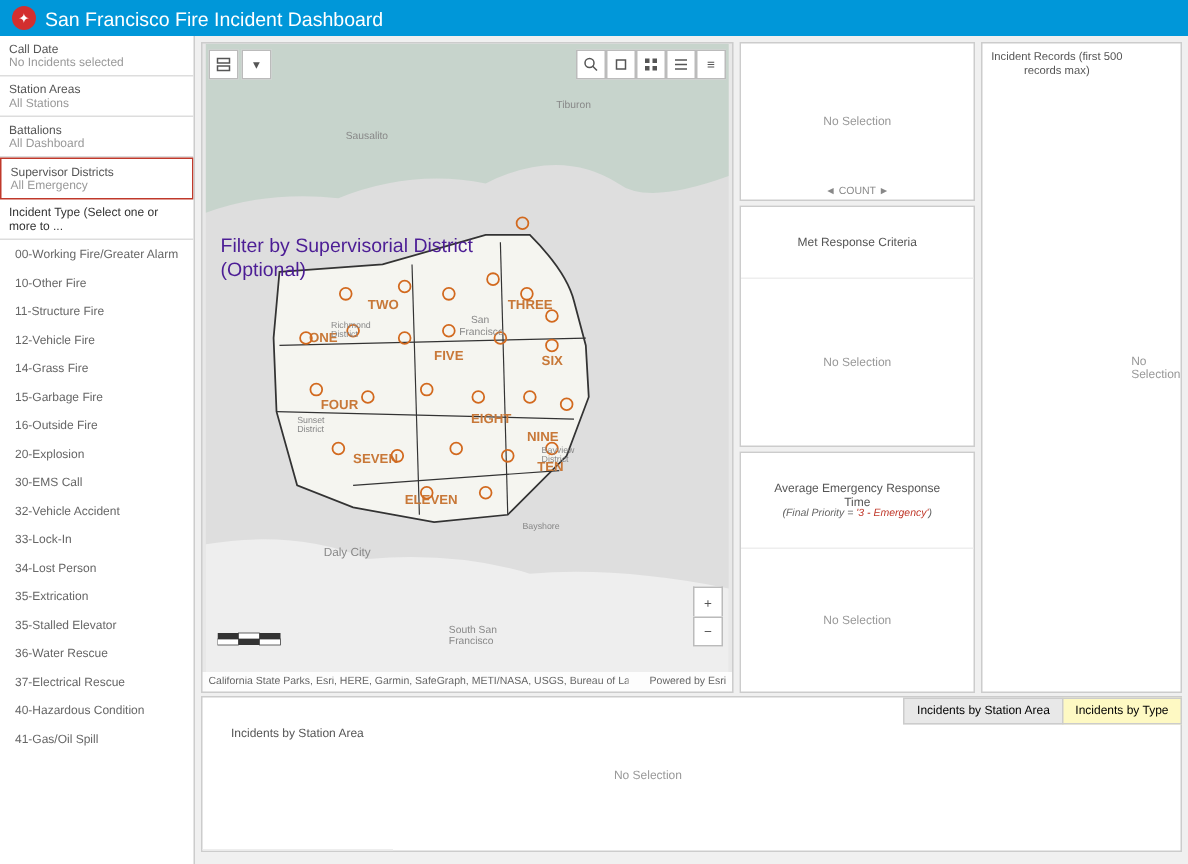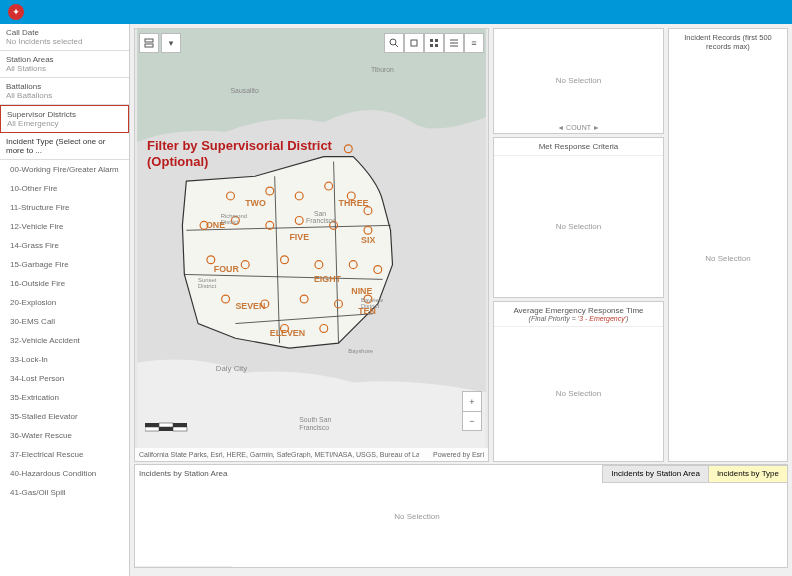--- a/index.html
+++ b/index.html
@@ -18,62 +18,63 @@
 .type-list{overflow-y:auto}
 .type-item{padding:5px 10px;font-size:8px;color:#666;cursor:pointer}
 .content{flex:1;display:flex;flex-direction:column}
 .row1{display:flex;height:440px}
 .mapwrap{width:355px;border:1px solid #ccc;margin:4px 2px 2px 4px;position:relative;background:#e8e8e8;overflow:hidden}
 .toolbar-l{position:absolute;top:4px;left:4px;display:flex;gap:2px;z-index:5}
 .toolbar-r{position:absolute;top:4px;right:4px;display:flex;gap:0;z-index:5}
 .tbtn{width:20px;height:20px;background:#fff;border:1px solid #bbb;display:flex;align-items:center;justify-content:center;font-size:9px;color:#555;cursor:pointer}
 .tbtn svg{width:10px;height:10px}
 .map-svg{position:absolute;top:0;left:0;width:100%;height:100%}
-.annot{position:absolute;top:109px;left:12px;color:#b91c1c;font-size:13px;font-weight:700;z-index:6;line-height:1.2}
+.annot{position:absolute;top:127px;left:12px;color:#4c1d95;font-size:13px;font-weight:400;z-index:6;line-height:1.2}
 .zoom{position:absolute;right:6px;bottom:30px;z-index:5}
 .zoom .tbtn{border-bottom:none}
 .zoom .tbtn:last-child{border-bottom:1px solid #bbb}
 .attrib{position:absolute;bottom:0;left:0;right:0;height:13px;background:rgba(255,255,255,0.85);font-size:7px;color:#666;display:flex;align-items:center;padding:0 4px;justify-content:space-between}
 .scale{position:absolute;bottom:20px;left:10px;z-index:5}
 .rightcol{flex:1;display:flex;flex-direction:column;gap:3px;padding:4px 2px 2px 2px}
 .panel{border:1px solid #ccc;background:#fff;flex:1;display:flex;flex-direction:column;position:relative}
-.panel-hdr{text-align:center;font-size:8px;color:#555;padding:4px;border-bottom:1px solid #eee}
+.panel-hdr{text-align:center;font-size:8px;color:#555;padding:19px;border-bottom:1px solid #eee}
 .panel-sub{text-align:center;font-size:7px;color:#666;font-style:italic}
 .panel-sub .red{color:#c0392b}
 .panel-body{flex:1;display:flex;align-items:center;justify-content:center;font-size:8px;color:#999}
 .count-lbl{position:absolute;bottom:2px;left:0;right:0;text-align:center;font-size:7px;color:#888}
-.farright{width:120px;border:1px solid #ccc;background:#fff;margin:4px 4px 2px 2px;display:flex;flex-direction:column}
+.farright{width:134px;border:1px solid #ccc;background:#fff;margin:4px 4px 2px 2px;display:flex;flex-direction:row}
 .fr-hdr{font-size:7.5px;text-align:center;padding:4px;color:#555}
 .row2{height:108px;display:flex;padding:0 4px 4px 4px}
 .btm-panel{flex:1;border:1px solid #ccc;background:#fff;display:flex;flex-direction:row}
 .btm-body{flex:1;display:flex;align-items:center;justify-content:center;font-size:8px;color:#999}
 .tabs{display:flex;height:18px}
 .tab{padding:3px 8px;font-size:8px;border:1px solid #ccc;background:#fef9c3;cursor:pointer;margin-right:-1px}
 .tab.active{background:#e8e8e8}
 </style>
 </head>
 <body>
 
 <div class="header">
   <div class="header-logo">✦</div>
+  <span>San Francisco Fire Incident Dashboard</span>
 </div>
 
 <div class="main">
   <div class="sidebar">
     <div class="side-box">
       <div class="side-label">Call Date</div>
       <div class="side-val">No Incidents selected</div>
     </div>
     <div class="side-box">
       <div class="side-label">Station Areas</div>
       <div class="side-val">All Stations</div>
     </div>
     <div class="side-box">
       <div class="side-label">Battalions</div>
-      <div class="side-val">All Battalions</div>
+      <div class="side-val">All Dashboard</div>
     </div>
     <div class="side-box hl">
       <div class="side-label">Supervisor Districts</div>
       <div class="side-val">All Emergency</div>
     </div>
     <div class="filter-hdr">Incident Type (Select one or more to ...</div>
     <div class="type-list" id="type-list">
         <div class="type-item">00-Working Fire/Greater Alarm</div>
         <div class="type-item">10-Other Fire</div>
         <div class="type-item">11-Structure Fire</div>

